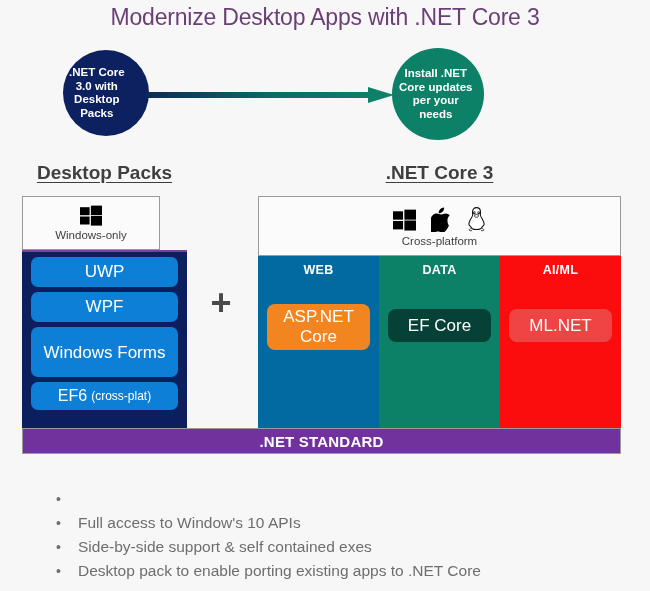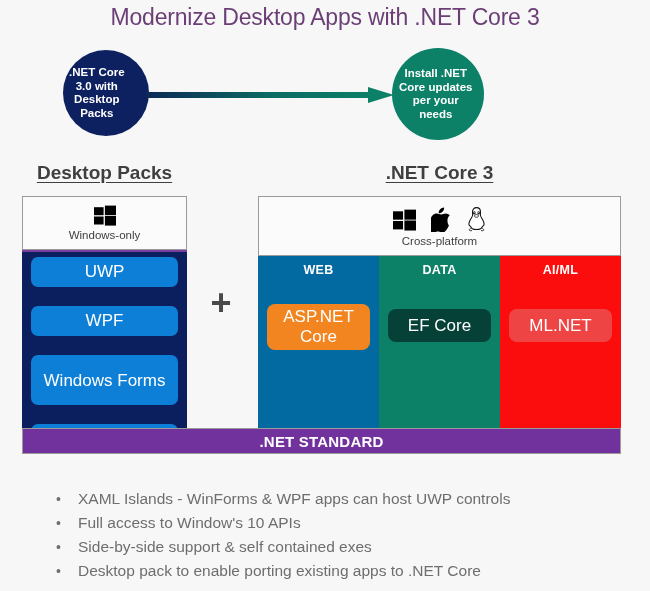--- a/index.html
+++ b/index.html
@@ -90,21 +90,21 @@
 
   
   #left-panel {
     position: absolute;
     left: 22px; top: 196px;
     width: 165px;
     height: 232px;
   }
   #left-os-header {
     position: absolute; left: 0; top: 0;
-    width: 165px; height: 54px;
+    width: 138px; height: 54px;
     background: #fbfbfb;
     border: 1px solid #9a9a9a;
     box-sizing: border-box;
     display: flex; flex-direction: column;
     align-items: center; justify-content: center;
   }
   #left-os-header .os-caption { font-size: 11.5px; color: #3f3f3f; margin-top: 2px; }
 
   #left-stack {
     position: absolute; left: 0; top: 54px;
@@ -116,21 +116,21 @@
   }
   .pack-box {
     background: #0d7fd6;
     border-radius: 7px;
     color: #ffffff;
     text-align: center;
     display: flex;
     align-items: center;
     justify-content: center;
     box-sizing: border-box;
-    margin-bottom: 19px;
+    margin-bottom: 5px;
   }
   #pack-uwp, #pack-wpf { height: 30px; font-size: 17px; }
   #pack-winforms { height: 50px; font-size: 17px; line-height: 21px; }
   #pack-ef6 { height: 28px; font-size: 16px; margin-bottom: 0; }
   #pack-ef6 .ef6-sub { font-size: 12px; margin-left: 4px; }
 
   
   #right-panel {
     position: absolute;
     left: 258px; top: 196px;
@@ -348,21 +348,20 @@
   </div>
 </div>
 
 <div id="net-standard-bar">
   <span>.NET STANDARD</span>
 </div>
 
 <div id="bullet-list">
   <div class="bullet-row">
     <span class="bullet-dot">•</span>
-    <span>XAML Islands - WinForms &amp; WPF apps can host UWP controls</span>
   </div>
   <div class="bullet-row">
     <span class="bullet-dot">•</span>
     <span>Full access to Window's 10 APIs</span>
   </div>
   <div class="bullet-row">
     <span class="bullet-dot">•</span>
     <span>Side-by-side support &amp; self contained exes</span>
   </div>
   <div class="bullet-row">

